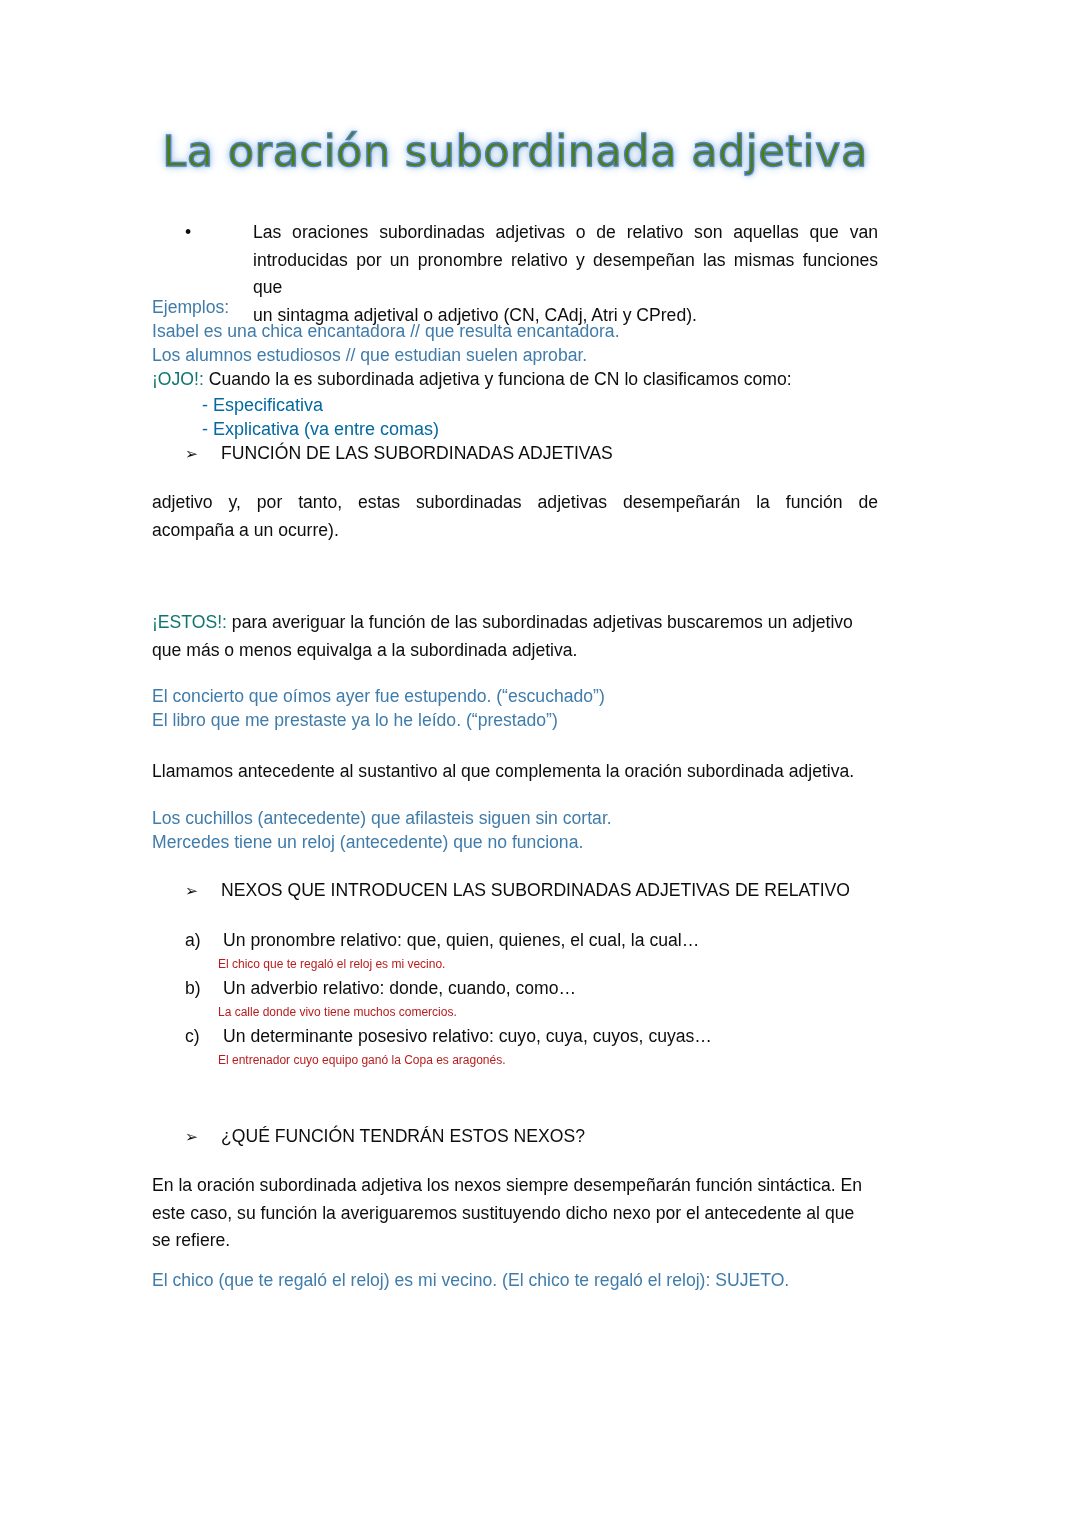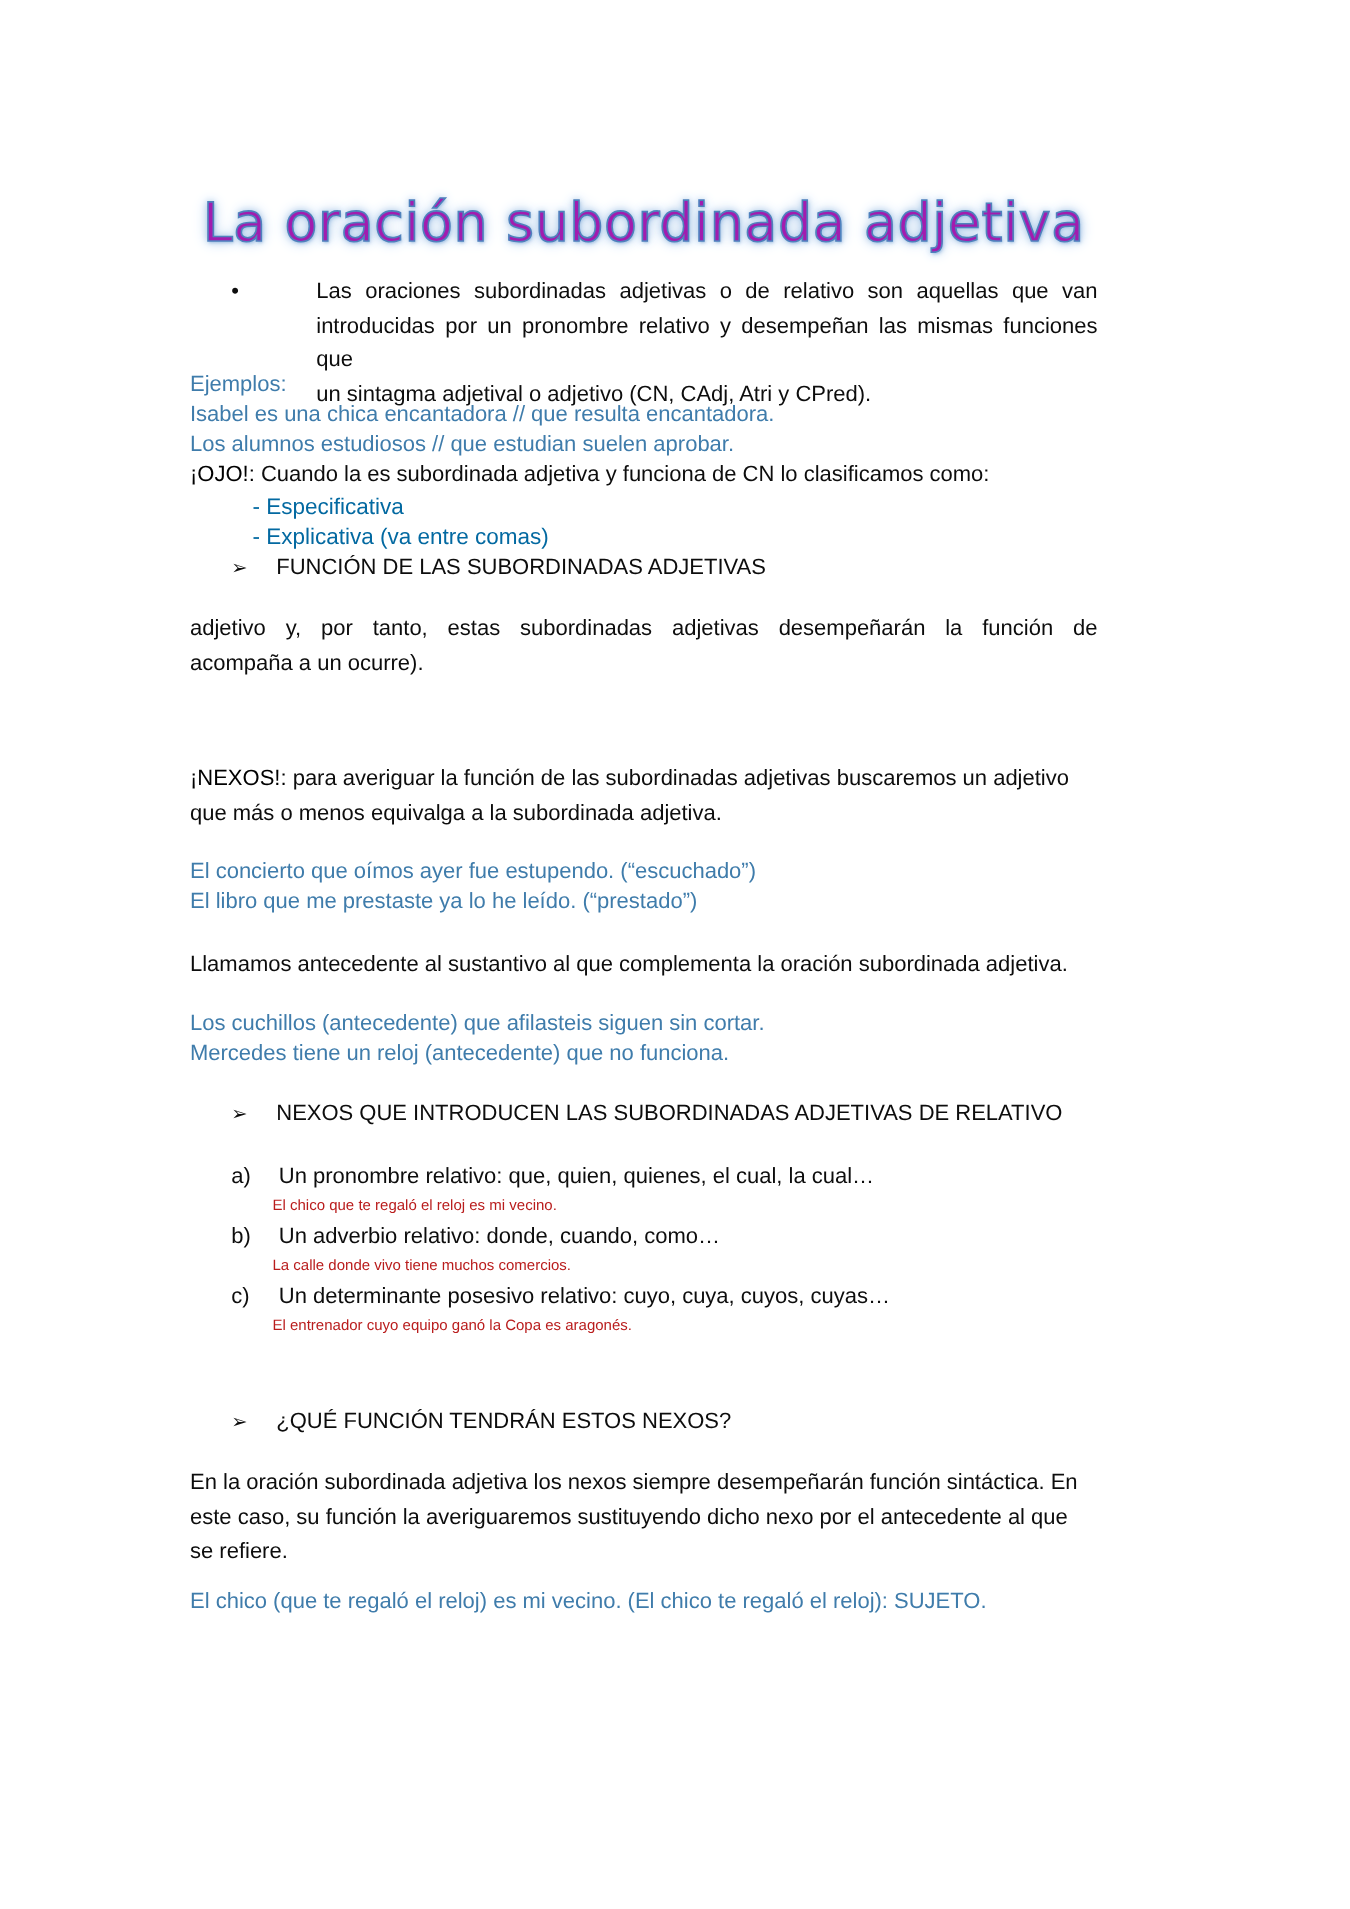--- a/index.html
+++ b/index.html
@@ -30,45 +30,44 @@
     width: 726px;
     text-align: center;
     height: 64px;
   }
   .title {
     display: inline-block;
     font-family: "DejaVu Sans", sans-serif;
     font-size: 43px;
     font-weight: 400;
     letter-spacing: 0.5px;
-    color: #a21caf;
+    color: #4d7c0f;
     -webkit-text-stroke: 1.3px #4f81bd;
     text-shadow:
        0 0 5px #9fc0e3,
        0 0 9px #b9d2ee,
        0 0 14px #cfe0f4,
        1px 1px 2px rgba(130,170,215,0.65);
     white-space: nowrap;
-    margin-top: 28px;
   }
 
   
   .body-block {
     position: absolute;
     width: 726px;
     font-size: 17.6px;
     line-height: 27.5px;
     color: #0d0d0d;
     text-align: justify;
     text-justify: inter-word;
   }
   .body-block.left { text-align: left; }
 
   .blue { color: #3f7cab; }
-  .red  { color: #000000; }
+  .red  { color: #0f766e; }
 
   
   .bullet-para {
     position: absolute;
     left: 33px;
     width: 693px;
     font-size: 17.6px;
     line-height: 27.5px;
     color: #0d0d0d;
     text-align: justify;
@@ -168,21 +167,21 @@
     <div class="dash-item" style="top:417px; left:50px;">- Explicativa (va entre comas)</div>
 
     <div class="arrow-item" style="top:441px; left:33px;"><span class="arrow">➢</span><span>FUNCIÓN DE LAS SUBORDINADAS ADJETIVAS</span></div>
 
     <div class="body-block" style="top:489px;">
       <span style="display:block; text-align:justify; text-align-last:justify;">adjetivo y, por tanto, estas subordinadas adjetivas desempeñarán la función de</span>
       <span style="display:block;">acompaña a un ocurre).</span>
     </div>
 
     <div class="body-block left" style="top:609px;">
-      <span style="display:block;"><span class="red">¡NEXOS!:</span><span> para averiguar la función de las subordinadas adjetivas buscaremos un adjetivo</span></span>
+      <span style="display:block;"><span class="red">¡ESTOS!:</span><span> para averiguar la función de las subordinadas adjetivas buscaremos un adjetivo</span></span>
       <span style="display:block;">que más o menos equivalga a la subordinada adjetiva.</span>
     </div>
 
     <div class="line blue" style="top:684px;">El concierto que oímos ayer fue estupendo. (“escuchado”)</div>
     <div class="line blue" style="top:708px;">El libro que me prestaste ya lo he leído. (“prestado”)</div>
 
     <div class="body-block left" style="top:758px;">Llamamos antecedente al sustantivo al que complementa la oración subordinada adjetiva.</div>
 
     <div class="line blue" style="top:806px;">Los cuchillos (antecedente) que afilasteis siguen sin cortar.</div>
     <div class="line blue" style="top:830px;">Mercedes tiene un reloj (antecedente) que no funciona.</div>

